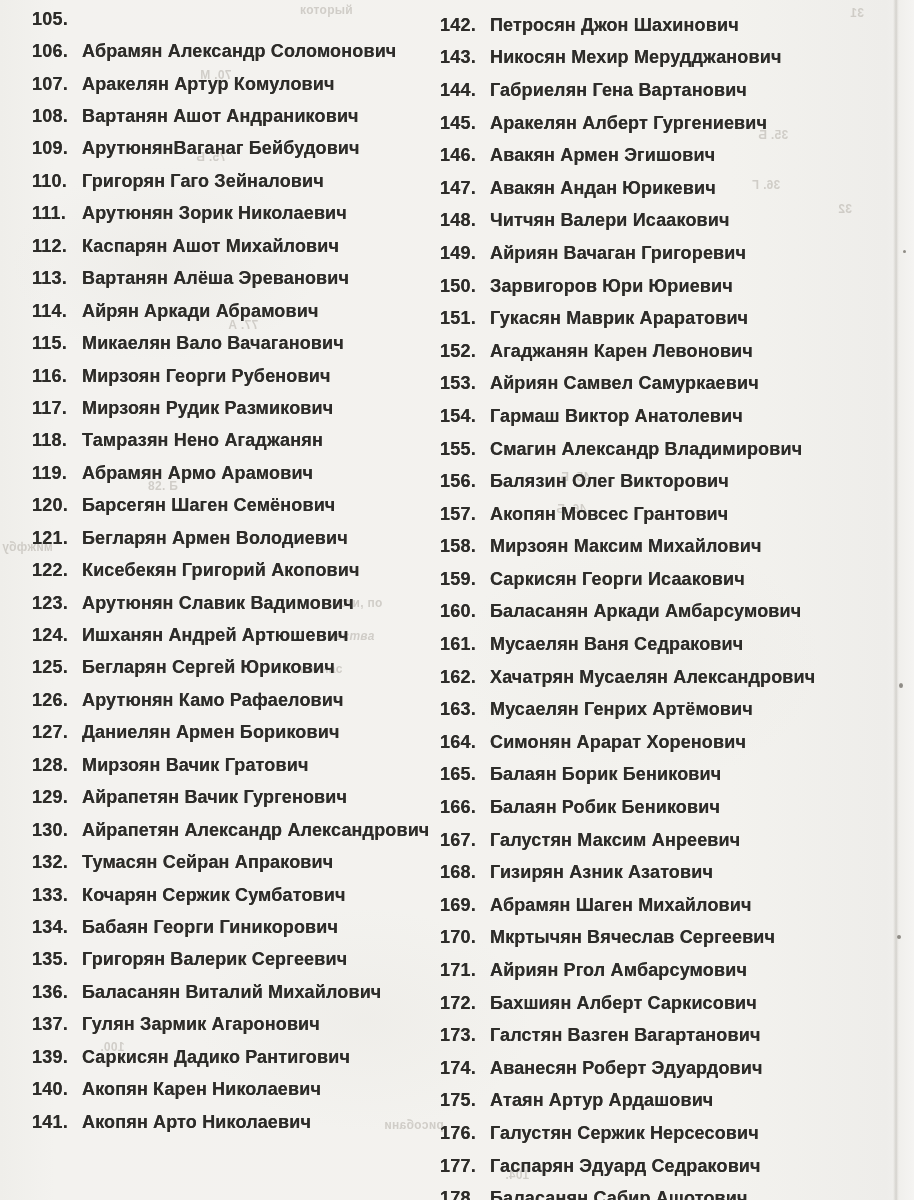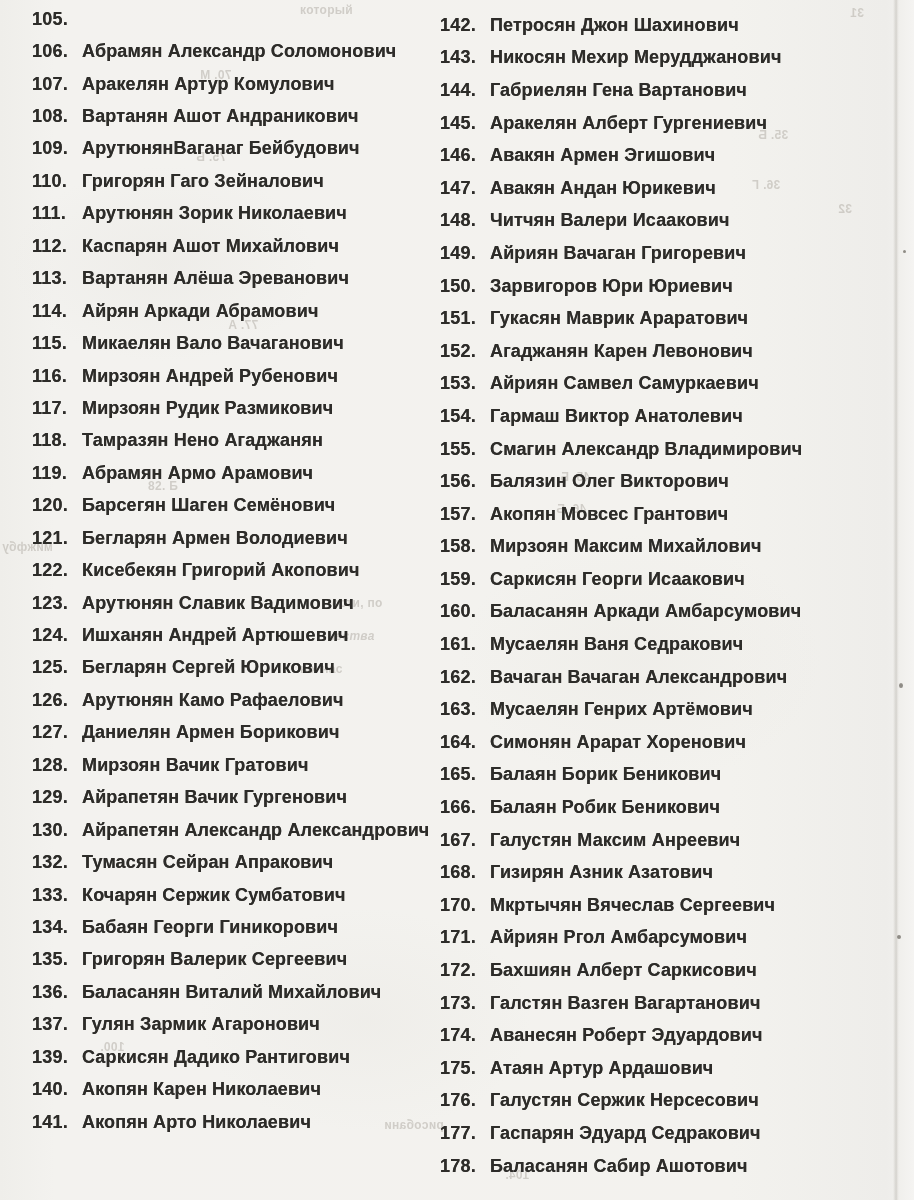--- a/index.html
+++ b/index.html
@@ -125,21 +125,21 @@
       <div class="row">
         <span class="num">114.</span>
         <span class="nm">Айрян Аркади Абрамович</span>
       </div>
       <div class="row">
         <span class="num">115.</span>
         <span class="nm">Микаелян Вало Вачаганович</span>
       </div>
       <div class="row">
         <span class="num">116.</span>
-        <span class="nm">Мирзоян Андрей Рубенович</span>
+        <span class="nm">Мирзоян Георги Рубенович</span>
       </div>
       <div class="row">
         <span class="num">117.</span>
         <span class="nm">Мирзоян Рудик Размикович</span>
       </div>
       <div class="row">
         <span class="num">118.</span>
         <span class="nm">Тамразян Нено Агаджанян</span>
       </div>
       <div class="row">
@@ -303,21 +303,21 @@
       <div class="row">
         <span class="num">160.</span>
         <span class="nm">Баласанян Аркади Амбарсумович</span>
       </div>
       <div class="row">
         <span class="num">161.</span>
         <span class="nm">Мусаелян Ваня Седракович</span>
       </div>
       <div class="row">
         <span class="num">162.</span>
-        <span class="nm">Вачаган Вачаган Александрович</span>
+        <span class="nm">Хачатрян Мусаелян Александрович</span>
       </div>
       <div class="row">
         <span class="num">163.</span>
         <span class="nm">Мусаелян Генрих Артёмович</span>
       </div>
       <div class="row">
         <span class="num">164.</span>
         <span class="nm">Симонян Арарат Хоренович</span>
       </div>
       <div class="row">
@@ -328,20 +328,24 @@
         <span class="num">166.</span>
         <span class="nm">Балаян Робик Беникович</span>
       </div>
       <div class="row">
         <span class="num">167.</span>
         <span class="nm">Галустян Максим Анреевич</span>
       </div>
       <div class="row">
         <span class="num">168.</span>
         <span class="nm">Гизирян Азник Азатович</span>
+      </div>
+      <div class="row">
+        <span class="num">169.</span>
+        <span class="nm">Абрамян Шаген Михайлович</span>
       </div>
       <div class="row">
         <span class="num">170.</span>
         <span class="nm">Мкртычян Вячеслав Сергеевич</span>
       </div>
       <div class="row">
         <span class="num">171.</span>
         <span class="nm">Айриян Ргол Амбарсумович</span>
       </div>
       <div class="row">

